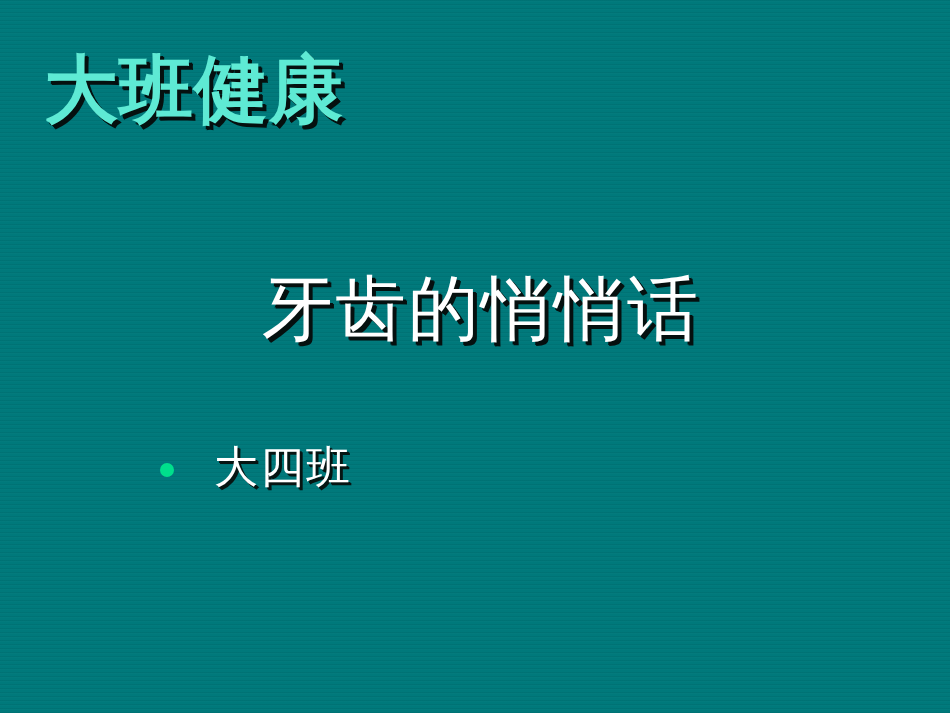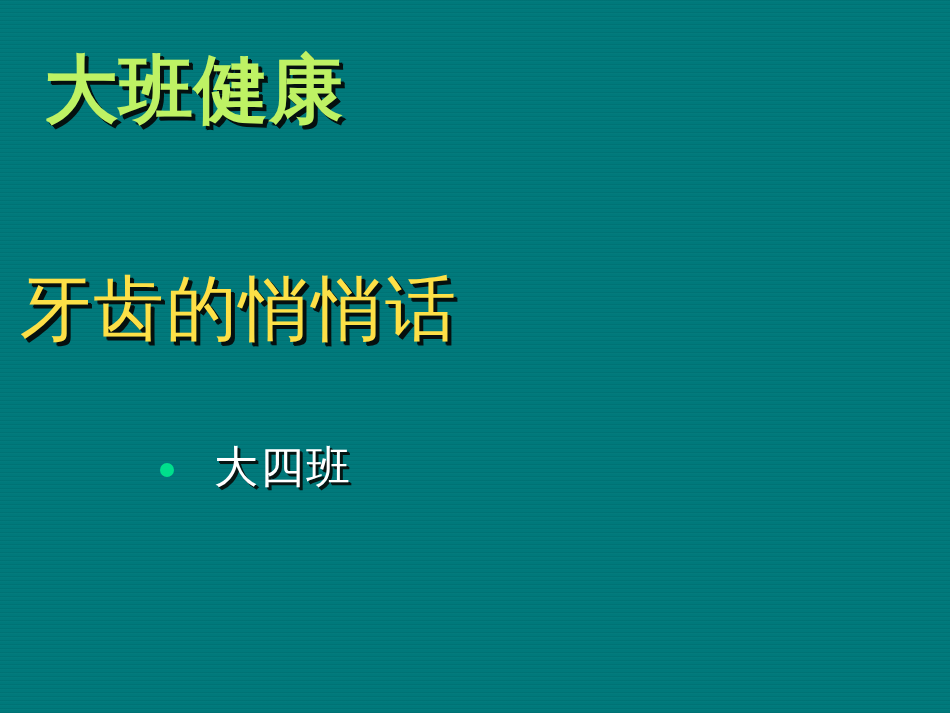--- a/index.html
+++ b/index.html
@@ -42,38 +42,39 @@
   
   .heading {
     position: absolute;
     left: 44px;
     top: 52px;
     font-family: "DejaVu Sans", "Liberation Sans", sans-serif;
     font-weight: bold;
     font-size: 74px;
     line-height: 1.02;
     letter-spacing: 1px;
-    color: #bef264;
+    color: #5eead4;
     text-shadow: 4px 4px 0 #05100f, 3px 3px 0 #05100f;
     white-space: nowrap;
   }
 
   
   .main-title {
     position: absolute;
     left: 0;
     right: 0;
     top: 272px;
-    padding-left: 20px;
+    text-align: center;
+    padding-left: 12px;
     font-family: "DejaVu Sans", "Liberation Sans", sans-serif;
     font-weight: normal;
     font-size: 71px;
     line-height: 1.05;
     letter-spacing: 2px;
-    color: #fde047;
+    color: #ffffff;
     text-shadow: 4px 4px 0 #05100f, 3px 3px 0 #05100f;
     white-space: nowrap;
   }
 
   
   .bullet-row {
     position: absolute;
     left: 160px;
     top: 443px;
     display: flex;

